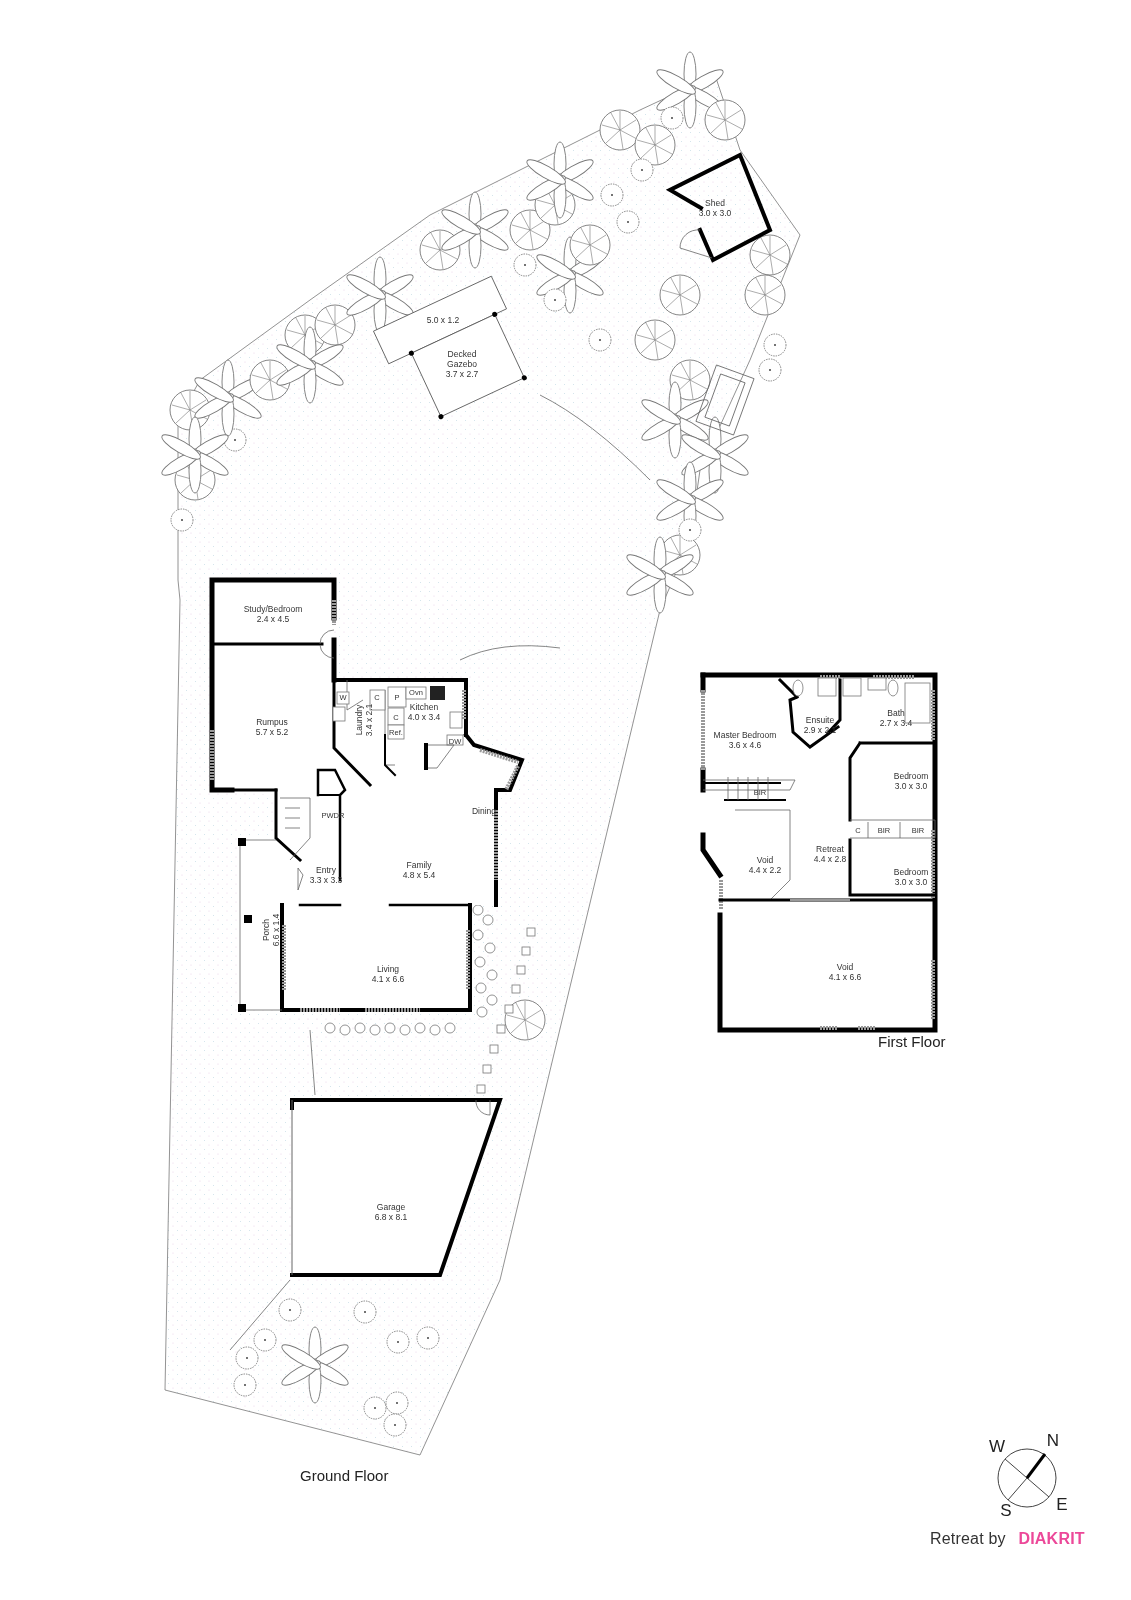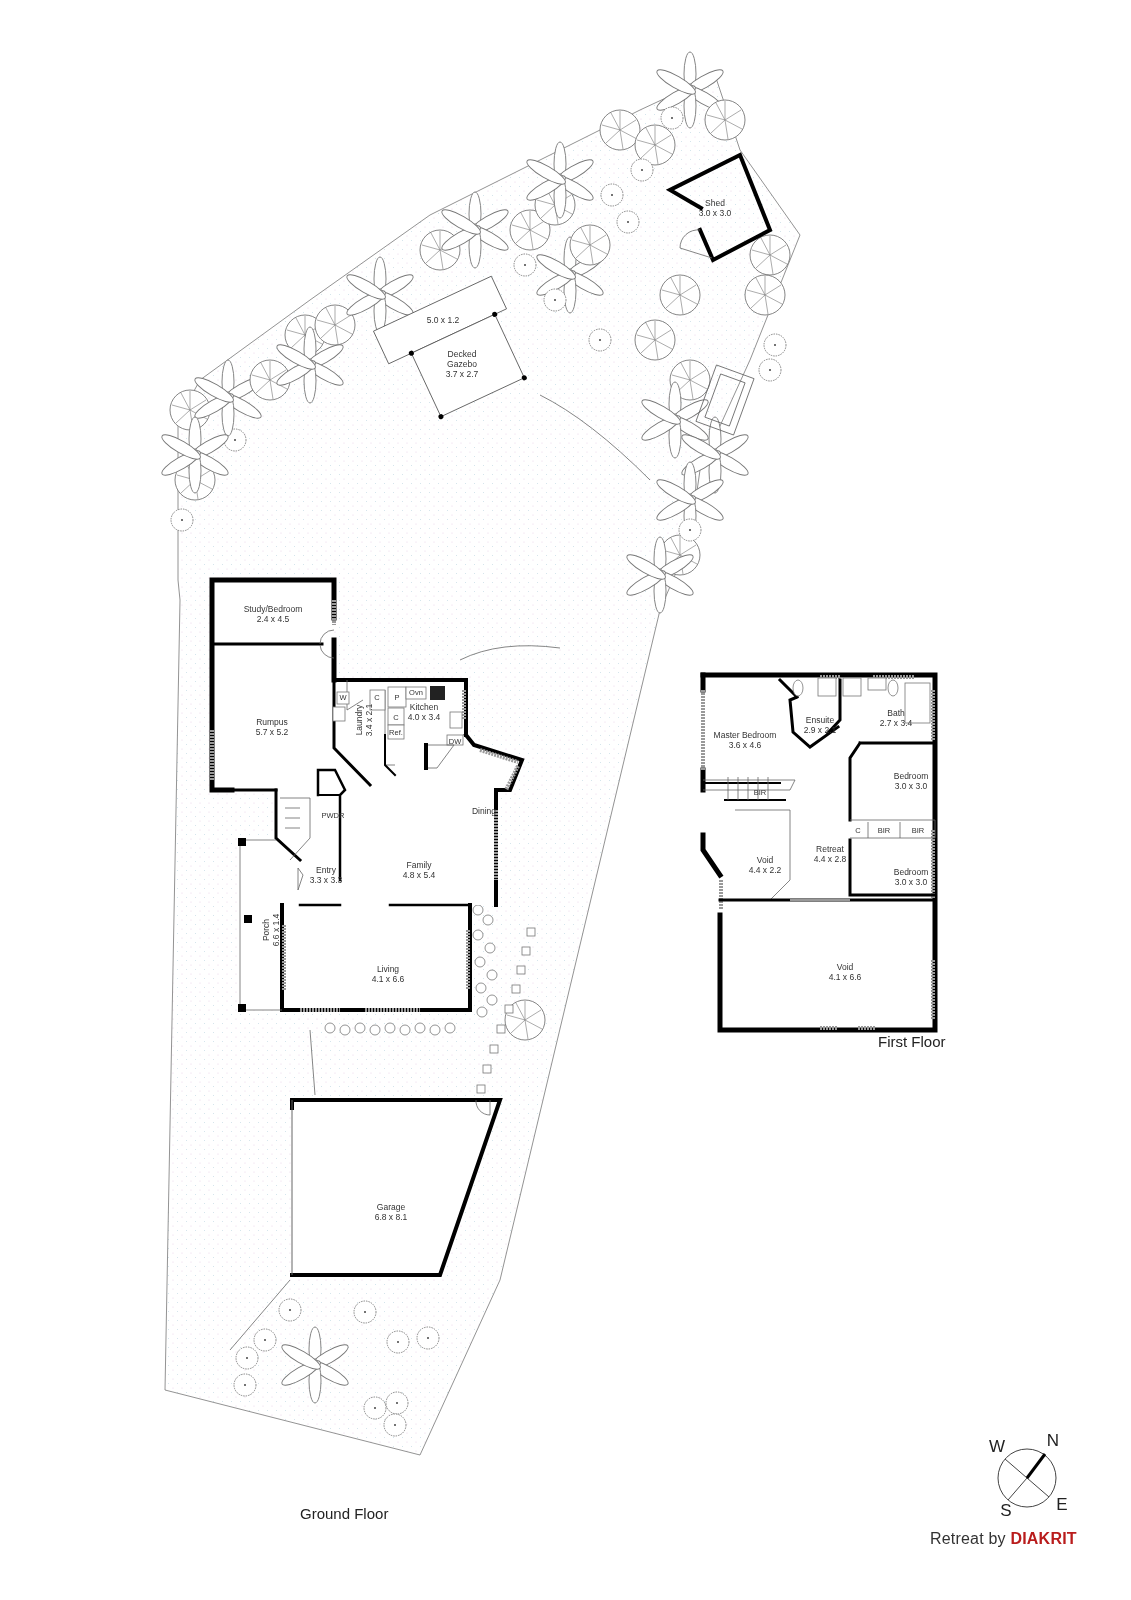--- a/index.html
+++ b/index.html
@@ -2,21 +2,21 @@
 <html><head>
 <meta charset="utf-8">
 <style>
   html, body { margin:0; padding:0; background:#ffffff; }
   body { width:1131px; height:1600px; position:relative; overflow:hidden; font-family:"Liberation Sans", sans-serif; color:#222; }
   #plan { position:absolute; left:0; top:0; width:1131px; height:1600px; }
   .lbl { font-family:"Liberation Sans", sans-serif; font-size:8.5px; fill:#333; text-anchor:middle; }
   .lbl-sm { font-family:"Liberation Sans", sans-serif; font-size:7.5px; fill:#333; text-anchor:middle; }
   .floor-title { position:absolute; font-size:15px; color:#222;text-align:right; }
   .credit { position:absolute; left:930px; top:1530px; font-size:16px; color:#333; letter-spacing:0.2px; }
-  .credit b { font-weight:bold; color:#b91c1c; }
+  .credit b { font-weight:bold; color:#ec4899;margin-left:8px; }
   .compass-letter { font-family:"Liberation Sans", sans-serif; font-size:17px; fill:#222; text-anchor:middle; }
   .wall { stroke:#000; fill:none; stroke-linecap:square; }
   .thin { stroke:#666; fill:none; stroke-width:0.8; }
   .tree { stroke:#777; fill:#fff; stroke-width:0.9; }
   .window { stroke:#999; stroke-width:4; stroke-dasharray:2 1; }
 </style>
 </head>
 <body>
 
 <svg id="plan" viewBox="0 0 1131 1600" xmlns="http://www.w3.org/2000/svg">
@@ -326,19 +326,19 @@
     <line x1="1005" y1="1459" x2="1049" y2="1497" stroke="#444" stroke-width="1"></line>
     <line x1="1008" y1="1500" x2="1027" y2="1478" stroke="#444" stroke-width="1"></line>
     <line x1="1027" y1="1478" x2="1045" y2="1454" stroke="#000" stroke-width="3"></line>
     <text class="compass-letter" x="1053" y="1446">N</text>
     <text class="compass-letter" x="997" y="1452">W</text>
     <text class="compass-letter" x="1006" y="1516">S</text>
     <text class="compass-letter" x="1062" y="1510">E</text>
   </g>
 </svg>
 
-<div class="floor-title" style="left:300px; top:1467px;margin-top:38px;">Ground Floor</div>
+<div class="floor-title" style="left:300px; top:1467px;">Ground Floor</div>
 <div class="floor-title" style="left:878px; top:1033px;">First Floor</div>
 
 <div class="credit">
   <span>Retreat by</span>
   <b>DIAKRIT</b>
 </div>
 
 </body></html>

